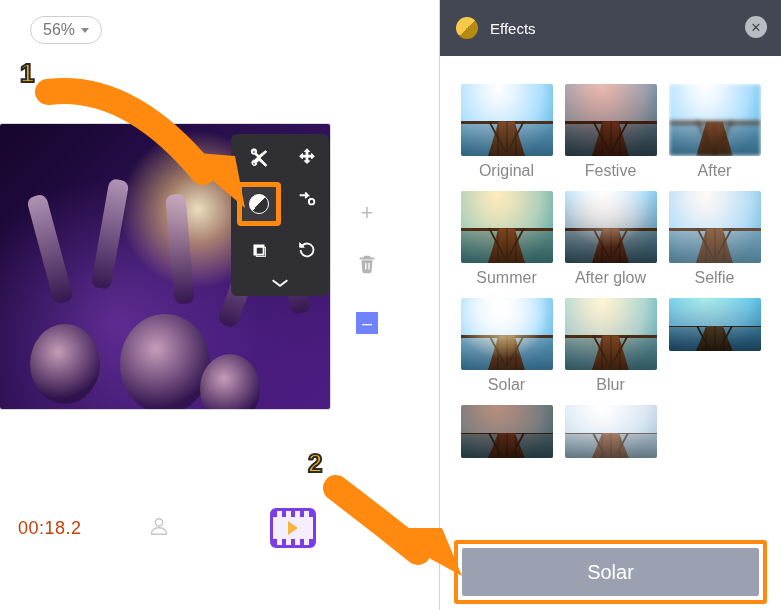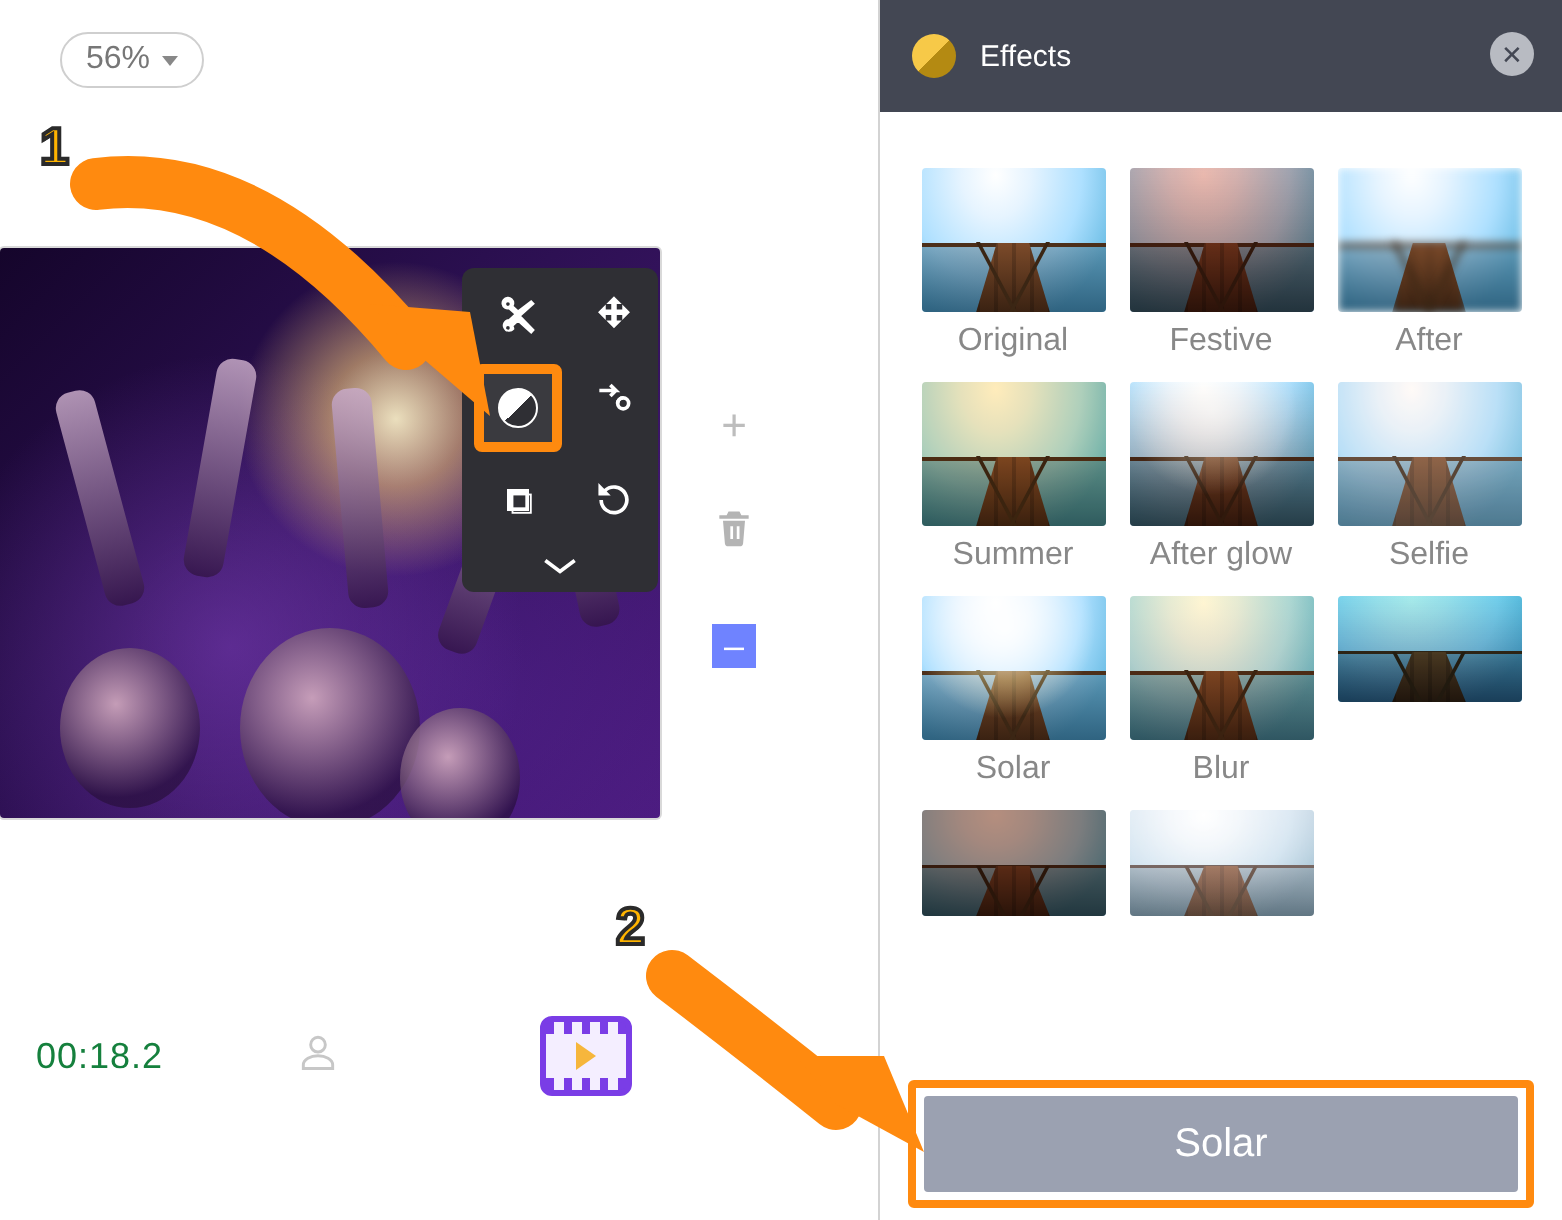--- a/index.html
+++ b/index.html
@@ -116,21 +116,21 @@
     display:flex;align-items:center;justify-content:center;
   }
 
   
   .bottom-row {
     position:absolute; left:0; right:0; top: 498px;
     height: 60px;
     display:flex; align-items:center;
     padding-left: 18px;
   }
-  .timestamp { color:#15803d; font-size:18px; letter-spacing:.5px; width:100px;}
+  .timestamp { color:#c2410c; font-size:18px; letter-spacing:.5px; width:100px;}
   .user-ic { margin-left: 30px; }
   .user-ic svg { width:22px;height:24px; fill:#c7c7c7; }
   .clip-thumb {
     margin-left: 100px;
     width:46px; height:40px;
     border:3px solid #7a3de6; border-radius:6px;
     background:
       repeating-linear-gradient(90deg,#7a3de6 0 4px, transparent 4px 9px) top/100% 6px no-repeat,
       repeating-linear-gradient(90deg,#7a3de6 0 4px, transparent 4px 9px) bottom/100% 6px no-repeat,
       #f4eeff;

